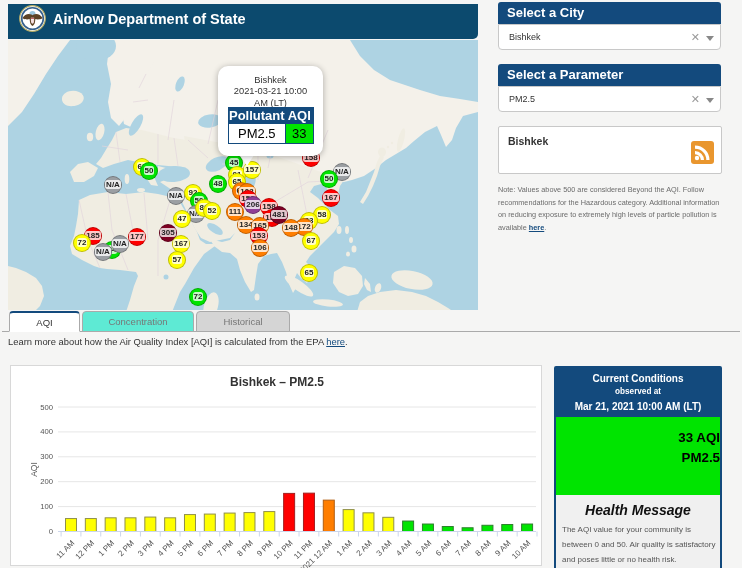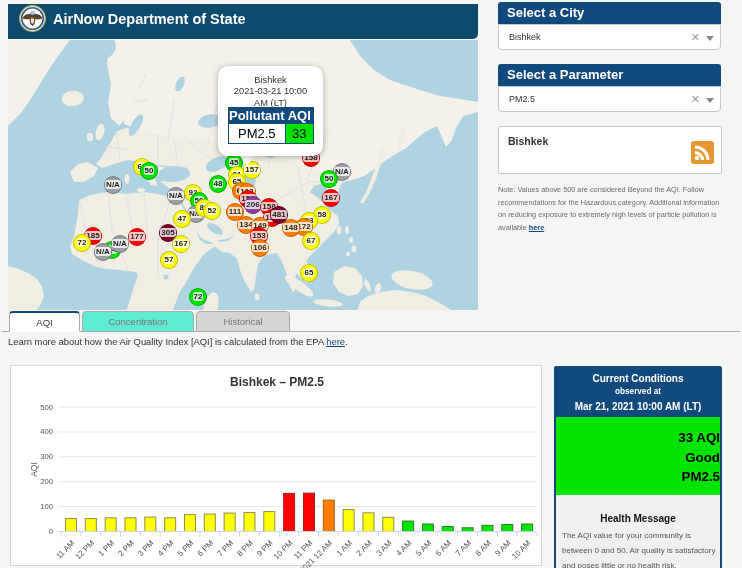--- a/index.html
+++ b/index.html
@@ -27,21 +27,21 @@
 .learn { left:8px; top:336px; font-size:9.4px; color:#333; }
 .learn a { color:#134a7d; }
 .chart { left:10px; top:365px; width:532px; height:201px; background:#fff; border:1px solid #d8d8d8; }
 .cc { left:554px; top:366px; width:168px; height:222px; border:2px solid #134a7d; background:#f0f0f0; border-radius:2px; }
 .cc .h { background:#134a7d; color:#fff; text-align:center; height:49px; padding-top:4px; }
 .cc .h .l1 { font-size:10px; font-weight:bold; line-height:13px; }
 .cc .h .l2 { font-size:8.2px; font-weight:bold; line-height:14.5px; }
 .cc .h .l3 { font-size:10px; font-weight:bold; line-height:14.5px; }
 .cc .g { background:#00e400; color:#000; text-align:right; height:78px; padding-top:11px; }
 .cc .g div { font-size:13.3px; font-weight:bold; line-height:19.5px; }
-.cc .msg { text-align:center; font-size:10px; font-weight:bold; color:#111; margin-top:18px; }
+.cc .msg { text-align:center; font-size:14px; font-weight:bold; color:#111; margin-top:7px;font-style:italic; }
 .cc .body { font-size:8px; color:#555; padding:4px 0 0 6px; line-height:15px; }
 </style></head>
 <body>
 <div class="abs hdr">
     <span class="lg"><svg width="27" height="27" viewBox="0 0 27 27">
         <circle cx="13.5" cy="13.5" r="12.8" fill="#fff" stroke="#b3ab66" stroke-width="1.2"></circle>
         <circle cx="13.5" cy="13.5" r="10.8" fill="#fff" stroke="#35608d" stroke-width="1.6"></circle>
         <circle cx="13.5" cy="9" r="3.1" fill="#9cc7de"></circle>
         <path d="M3.2,13.2 C5.5,9.8 9,8.2 12.4,9.6 L13.5,10.3 L14.6,9.6 C18,8.2 21.5,9.8 23.8,13.2 C21,14.6 18,14.6 16.4,14 L16,17 C15.8,18.8 14.9,20.2 13.5,21 C12.1,20.2 11.2,18.8 11,17 L10.6,14 C9,14.6 6,14.6 3.2,13.2 Z" fill="#5d4326"></path>
         <path d="M11.9,12.8 h3.2 v2.9 c0,1.5 -0.6,2.5 -1.6,3.1 c-1,-0.6 -1.6,-1.6 -1.6,-3.1 Z" fill="#fff"></path>
@@ -141,42 +141,42 @@
     <div class="mk" style="left:235px;top:121px;background:#ffff00"><i>157</i></div>
     <div class="mk" style="left:224px;top:142px;background:#ff7e00"><i>61</i></div>
     <div class="mk" style="left:230px;top:143px;background:#ff7e00"><i>103</i></div>
     <div class="mk" style="left:231px;top:150px;background:#ff0000"><i>151</i></div>
     <div class="mk" style="left:236px;top:156px;background:#8f3f97"><i>206</i></div>
     <div class="mk" style="left:218px;top:163px;background:#ff7e00"><i>111</i></div>
     <div class="mk" style="left:252px;top:158px;background:#ff0000"><i>158</i></div>
     <div class="mk" style="left:255px;top:169px;background:#ff0000"><i>155</i></div>
     <div class="mk" style="left:262px;top:166px;background:#7e0023"><i>481</i></div>
     <div class="mk" style="left:229px;top:176px;background:#ff7e00"><i>134</i></div>
-    <div class="mk" style="left:243px;top:177px;background:#ff7e00"><i>149</i></div>
+    <div class="mk" style="left:243px;top:177px;background:#ff7e00"><i>165</i></div>
     <div class="mk" style="left:242px;top:187px;background:#ff0000"><i>153</i></div>
     <div class="mk" style="left:243px;top:199px;background:#ff7e00"><i>106</i></div>
     <div class="mk" style="left:294px;top:109px;background:#ff0000"><i>158</i></div>
     <div class="mk" style="left:325px;top:123px;background:#9b9fa3"><i>N/A</i></div>
     <div class="mk" style="left:312px;top:130px;background:#00e400"><i>50</i></div>
     <div class="mk" style="left:314px;top:149px;background:#ff0000"><i>167</i></div>
     <div class="mk" style="left:305px;top:166px;background:#ffff00"><i>58</i></div>
     <div class="mk" style="left:292px;top:172px;background:#ffff00"><i>83</i></div>
     <div class="mk" style="left:287px;top:178px;background:#ff7e00"><i>172</i></div>
     <div class="mk" style="left:274px;top:179px;background:#ff7e00"><i>148</i></div>
     <div class="mk" style="left:294px;top:192px;background:#ffff00"><i>67</i></div>
     <div class="mk" style="left:292px;top:224px;background:#ffff00"><i>65</i></div>
     <div class="mk" style="left:76px;top:187px;background:#ff0000"><i>185</i></div>
     <div class="mk" style="left:65px;top:194px;background:#ffff00"><i>72</i></div>
     <div class="mk" style="left:95px;top:201px;background:#00e400"><i>84</i></div>
     <div class="mk" style="left:103px;top:195px;background:#9b9fa3"><i>N/A</i></div>
     <div class="mk" style="left:86px;top:203px;background:#9b9fa3"><i>N/A</i></div>
     <div class="mk" style="left:120px;top:188px;background:#ff0000"><i>177</i></div>
     <div class="mk" style="left:151px;top:184px;background:#7e0023"><i>305</i></div>
     <div class="mk" style="left:164px;top:195px;background:#ffff00"><i>167</i></div>
-    <div class="mk" style="left:152px;top:211px;background:#ffff00"><i>57</i></div>
+    <div class="mk" style="left:160px;top:211px;background:#ffff00"><i>57</i></div>
     <div class="mk" style="left:181px;top:248px;background:#00e400"><i>72</i></div>
   <div class="ptail"></div>
   <div class="popup">
     <div class="tt">Bishkek<br>2021-03-21 10:00<br>AM (LT)</div>
     <table class="ptab">
         <tbody>
           <tr class="h">
             <td style="width:54px">Pollutant</td>
             <td>AQI</td>
           </tr>
@@ -304,18 +304,17 @@
     </svg>
   </div>
 <div class="abs cc">
   <div class="h">
       <div class="l1">Current Conditions</div>
       <div class="l2">observed at</div>
       <div class="l3">Mar 21, 2021 10:00 AM (LT)</div>
     </div>
   <div class="g">
       <div>33 AQI</div>
-      <div>Good</div>
       <div>PM2.5</div>
     </div>
   <div class="msg">Health Message</div>
   <div class="body">The AQI value for your community is<br>between 0 and 50. Air quality is satisfactory<br>and poses little or no health risk.</div>
 </div>
 
 </body></html>

